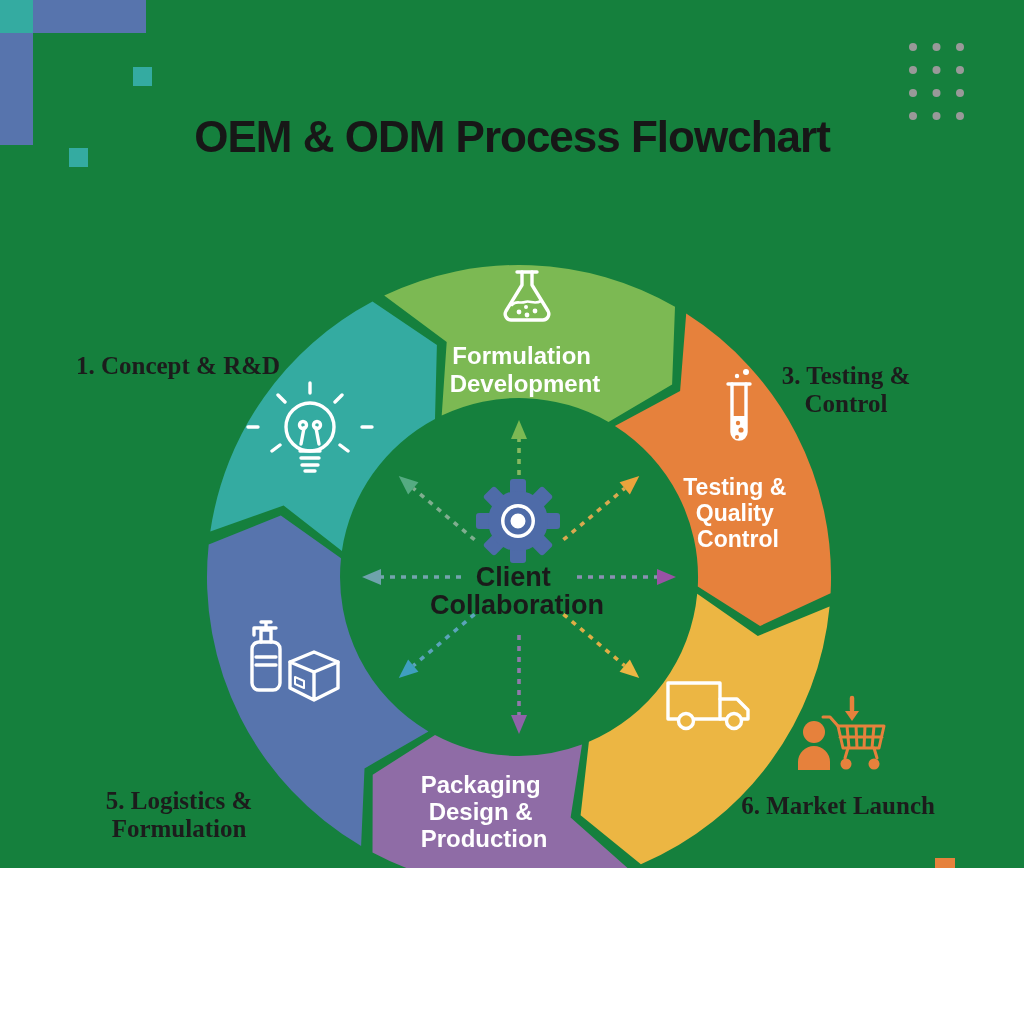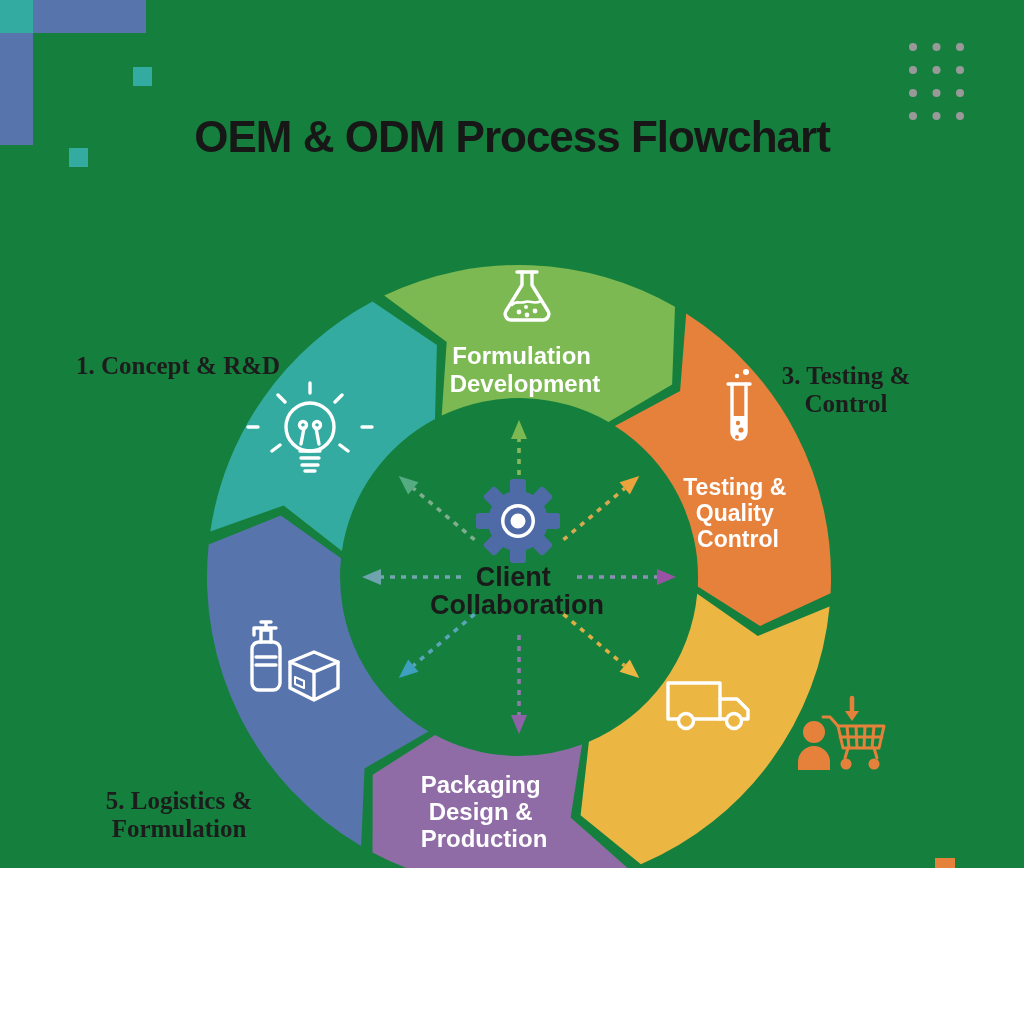--- a/index.html
+++ b/index.html
@@ -191,14 +191,15 @@
   </div>
   <div class="olabel" style="left:706px;top:356px;margin-top:6px;">
     <span>3. Testing &amp;</span>
     <span>Control</span>
   </div>
   <div class="olabel" style="left:39px;top:787px;">
     <span>5. Logistics &amp;</span>
     <span>Formulation</span>
   </div>
   <div class="olabel" style="left:698px;top:792px;">
+    <span>6. Market Launch</span>
   </div>
 </div>
 
 </body></html>

